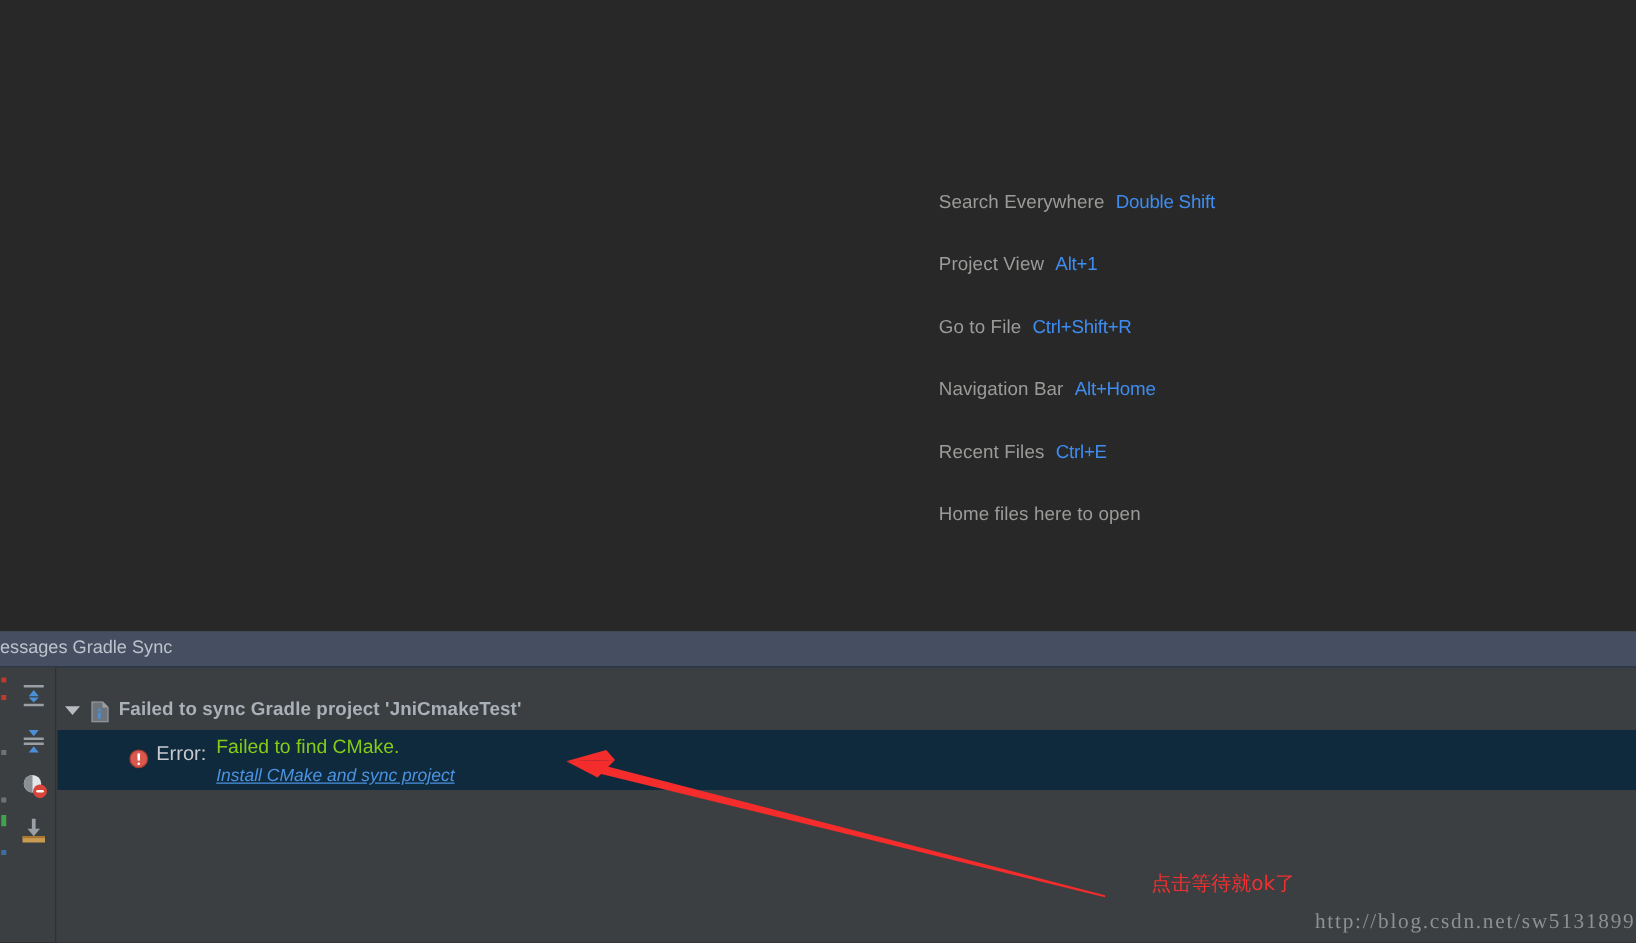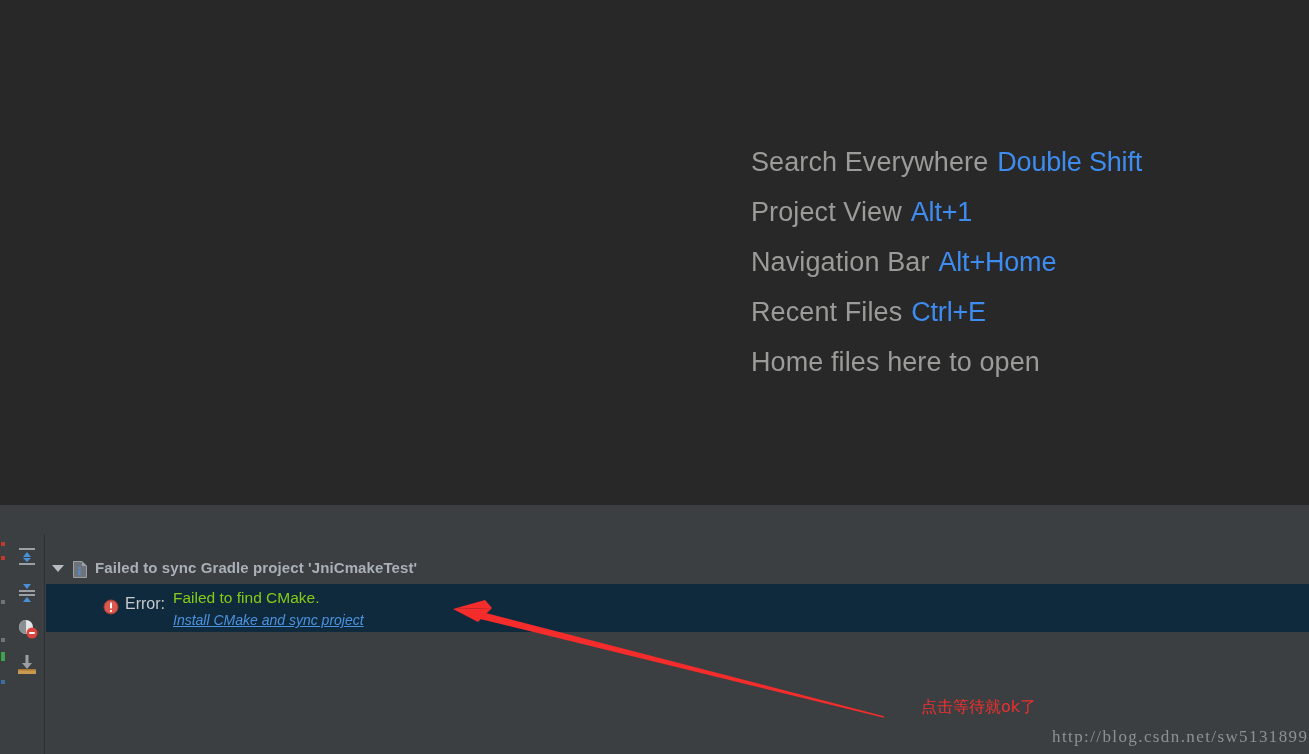--- a/index.html
+++ b/index.html
@@ -28,21 +28,21 @@
   #welcome-hints {
     position: absolute;
     left: 751px;
     top: 137px;
     width: 520px;
   }
   .hint-row {
     height: 50px;
     line-height: 50px;
     white-space: nowrap;
-    font-size: 27px;
+    font-size: 15px;
     color: #9a9a98;
     letter-spacing: 0.1px;
   }
   .hint-label {
     color: #9b9b99;
   }
   .hint-key {
     color: #3e8cf0;
     margin-left: 9px;
     letter-spacing: -0.2px;
@@ -238,38 +238,44 @@
   <div id="welcome-hints">
 
     <div class="hint-row">
       <span class="hint-label">Search Everywhere</span><span class="hint-key">Double Shift</span>
     </div>
 
     <div class="hint-row">
       <span class="hint-label">Project View</span><span class="hint-key">Alt+1</span>
     </div>
 
+    <div class="hint-row">
+      <span class="hint-label">Go to File</span><span class="hint-key">Ctrl+Shift+R</span>
+    </div>
 
     <div class="hint-row">
       <span class="hint-label">Navigation Bar</span><span class="hint-key">Alt+Home</span>
     </div>
 
     <div class="hint-row">
       <span class="hint-label">Recent Files</span><span class="hint-key">Ctrl+E</span>
     </div>
 
     <div class="hint-row">
       <span class="hint-label">Home files here to open</span>
     </div>
 
   </div>
 </div>
 
 <div id="tool-window">
 
+  <div id="tool-tabstrip">
+    <span class="tab-label">essages Gradle Sync</span>
+  </div>
 
   <div id="left-marker-strip">
     <div class="marker" style="top:8px;  background:#c0392b;"></div>
     <div class="marker" style="top:22px; background:#c0392b;"></div>
     <div class="marker" style="top:66px; background:#6f7376;"></div>
     <div class="marker" style="top:104px;background:#6f7376;"></div>
     <div class="marker" style="top:118px;background:#3fa34d; height:9px;"></div>
     <div class="marker" style="top:146px;background:#3a6ea5;"></div>
   </div>
 

